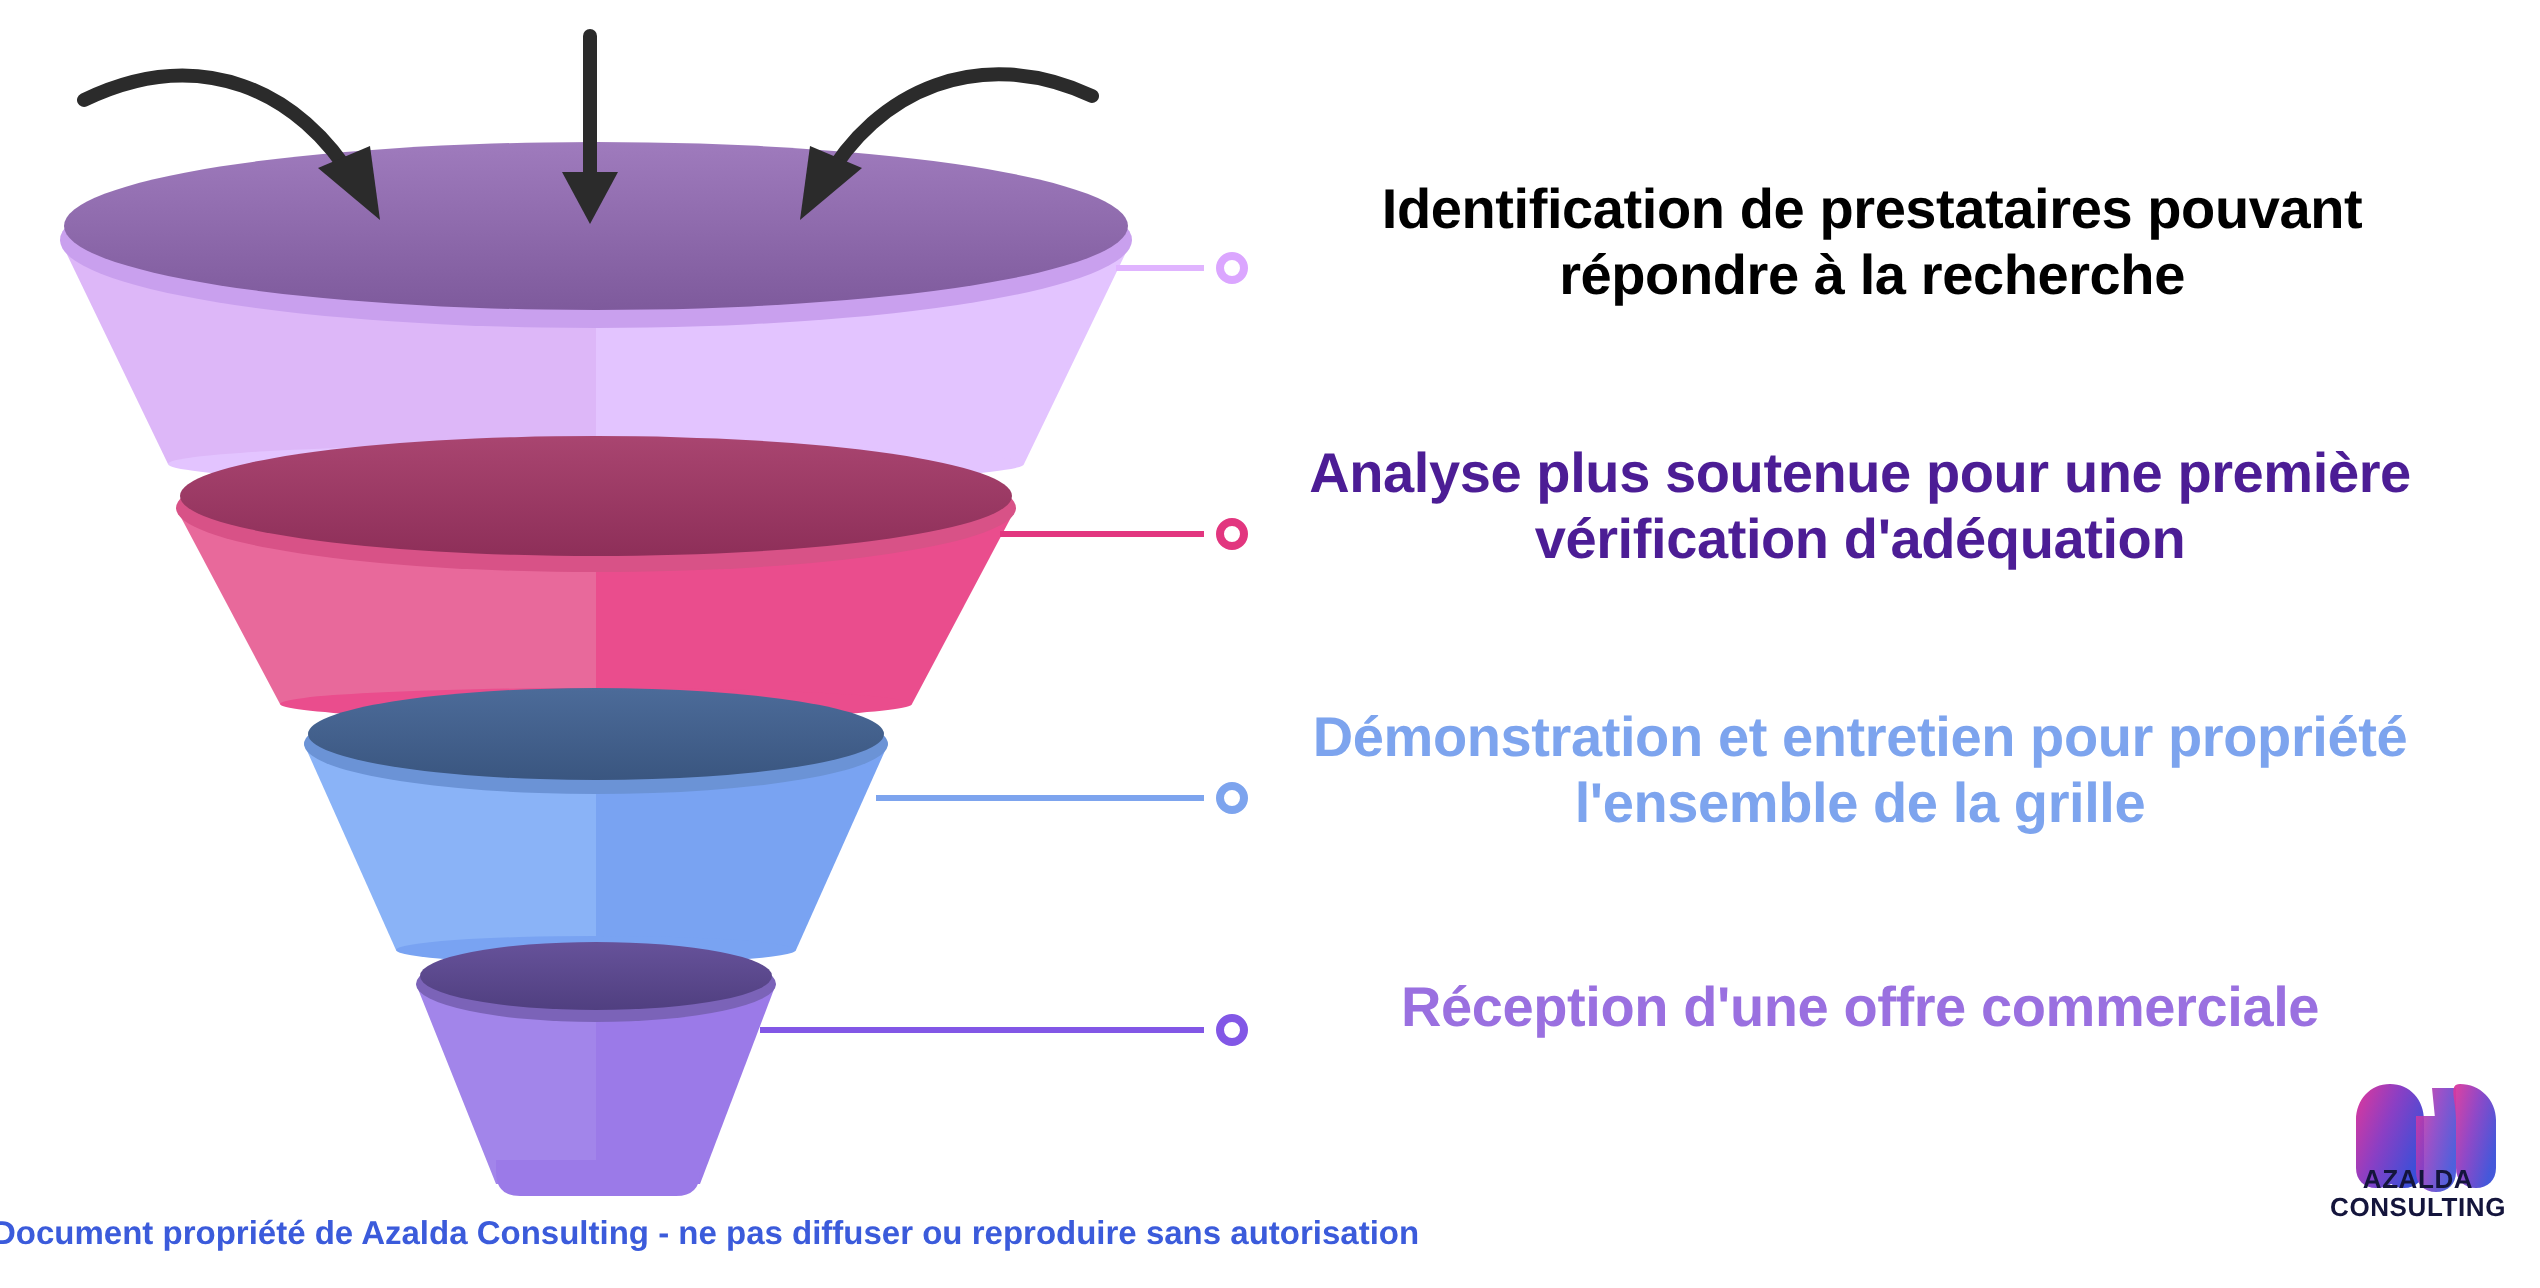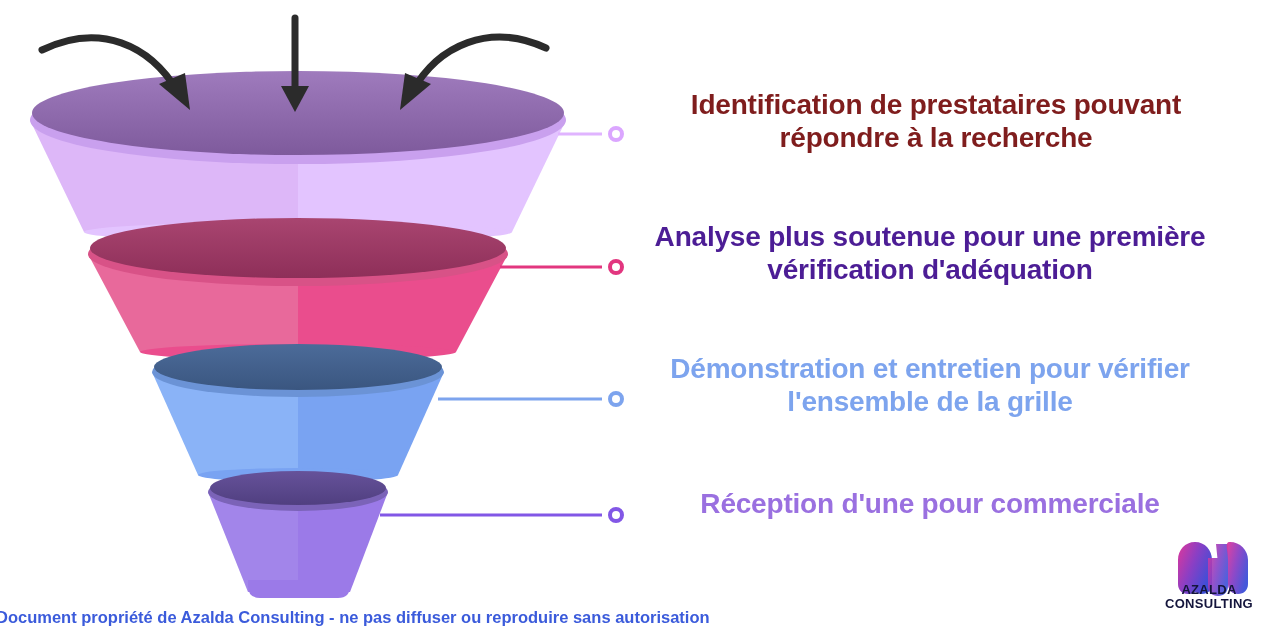--- a/index.html
+++ b/index.html
@@ -10,21 +10,21 @@
   }
   #funnel-canvas{position:absolute;left:0;top:0;width:1270px;height:644px;}
   .stage-label{
     position:absolute;
     font-weight:bold;
     line-height:1.18;
     letter-spacing:-0.2px;
     text-align:center;
     font-family:"Liberation Sans",sans-serif;
   }
-  #label-1{left:636px;top:88px;width:600px;font-size:28px;color:#7f1d1d;}
+  #label-1{left:636px;top:88px;width:600px;font-size:28px;color:#000000;}
   #label-2{left:616px;top:220px;width:628px;font-size:28px;color:#4c1d95;}
   #label-3{left:630px;top:352px;width:600px;font-size:28px;color:#7da4ee;}
   #label-4{left:640px;top:487px;width:580px;font-size:28px;color:#9a70e0;}
   #footer-note{
     position:absolute;left:-4px;top:608px;
     font-size:16.5px;font-weight:bold;color:#3b5bdb;
     font-family:"Liberation Sans",sans-serif;white-space:nowrap;
   }
   #brand-logo{position:absolute;left:1172px;top:534px;width:96px;height:76px;}
   #brand-name{
@@ -117,23 +117,23 @@
 
     <line x1="380" y1="515" x2="602" y2="515" stroke="#8257e6" stroke-width="3"></line>
     <circle cx="616" cy="515" r="6" fill="none" stroke="#8257e6" stroke-width="4"></circle>
   </g>
 </svg>
 
 <div class="stage-label" id="label-1">Identification de prestataires pouvant répondre à la recherche</div>
 
 <div class="stage-label" id="label-2">Analyse plus soutenue pour une première vérification d'adéquation</div>
 
-<div class="stage-label" id="label-3">Démonstration et entretien pour vérifier l'ensemble de la grille</div>
+<div class="stage-label" id="label-3">Démonstration et entretien pour propriété l'ensemble de la grille</div>
 
-<div class="stage-label" id="label-4">Réception d'une pour commerciale</div>
+<div class="stage-label" id="label-4">Réception d'une offre commerciale</div>
 
 <div id="footer-note">Document propriété de Azalda Consulting - ne pas diffuser ou reproduire sans autorisation</div>
 
 <svg id="brand-logo" viewBox="0 0 96 76" xmlns="http://www.w3.org/2000/svg">
   <g fill="url(#logoGrad)">
     <path d="M 16,60 C 10,60 6,56 6,50 L 6,26 C 6,16 13,8 23,8 C 33,8 40,16 40,26 L 40,50 C 40,56 36,60 30,60 C 24,60 20,56 20,50 L 20,28 C 20,25 22,23 24,23 C 26,23 28,25 28,28 L 28,50 C 28,56 23,60 16,60 Z"></path>
     <path d="M 44,10 L 56,10 L 56,52 C 56,58 52,62 46,62 C 40,62 36,58 36,52 L 36,24 L 48,24 L 48,50 Z" opacity="0.9"></path>
     <path d="M 58,8 C 68,8 76,16 76,26 L 76,50 C 76,56 72,60 66,60 C 60,60 56,56 56,50 L 56,26 C 56,16 52,8 58,8 Z" opacity="0.95"></path>
   </g>
 </svg>

